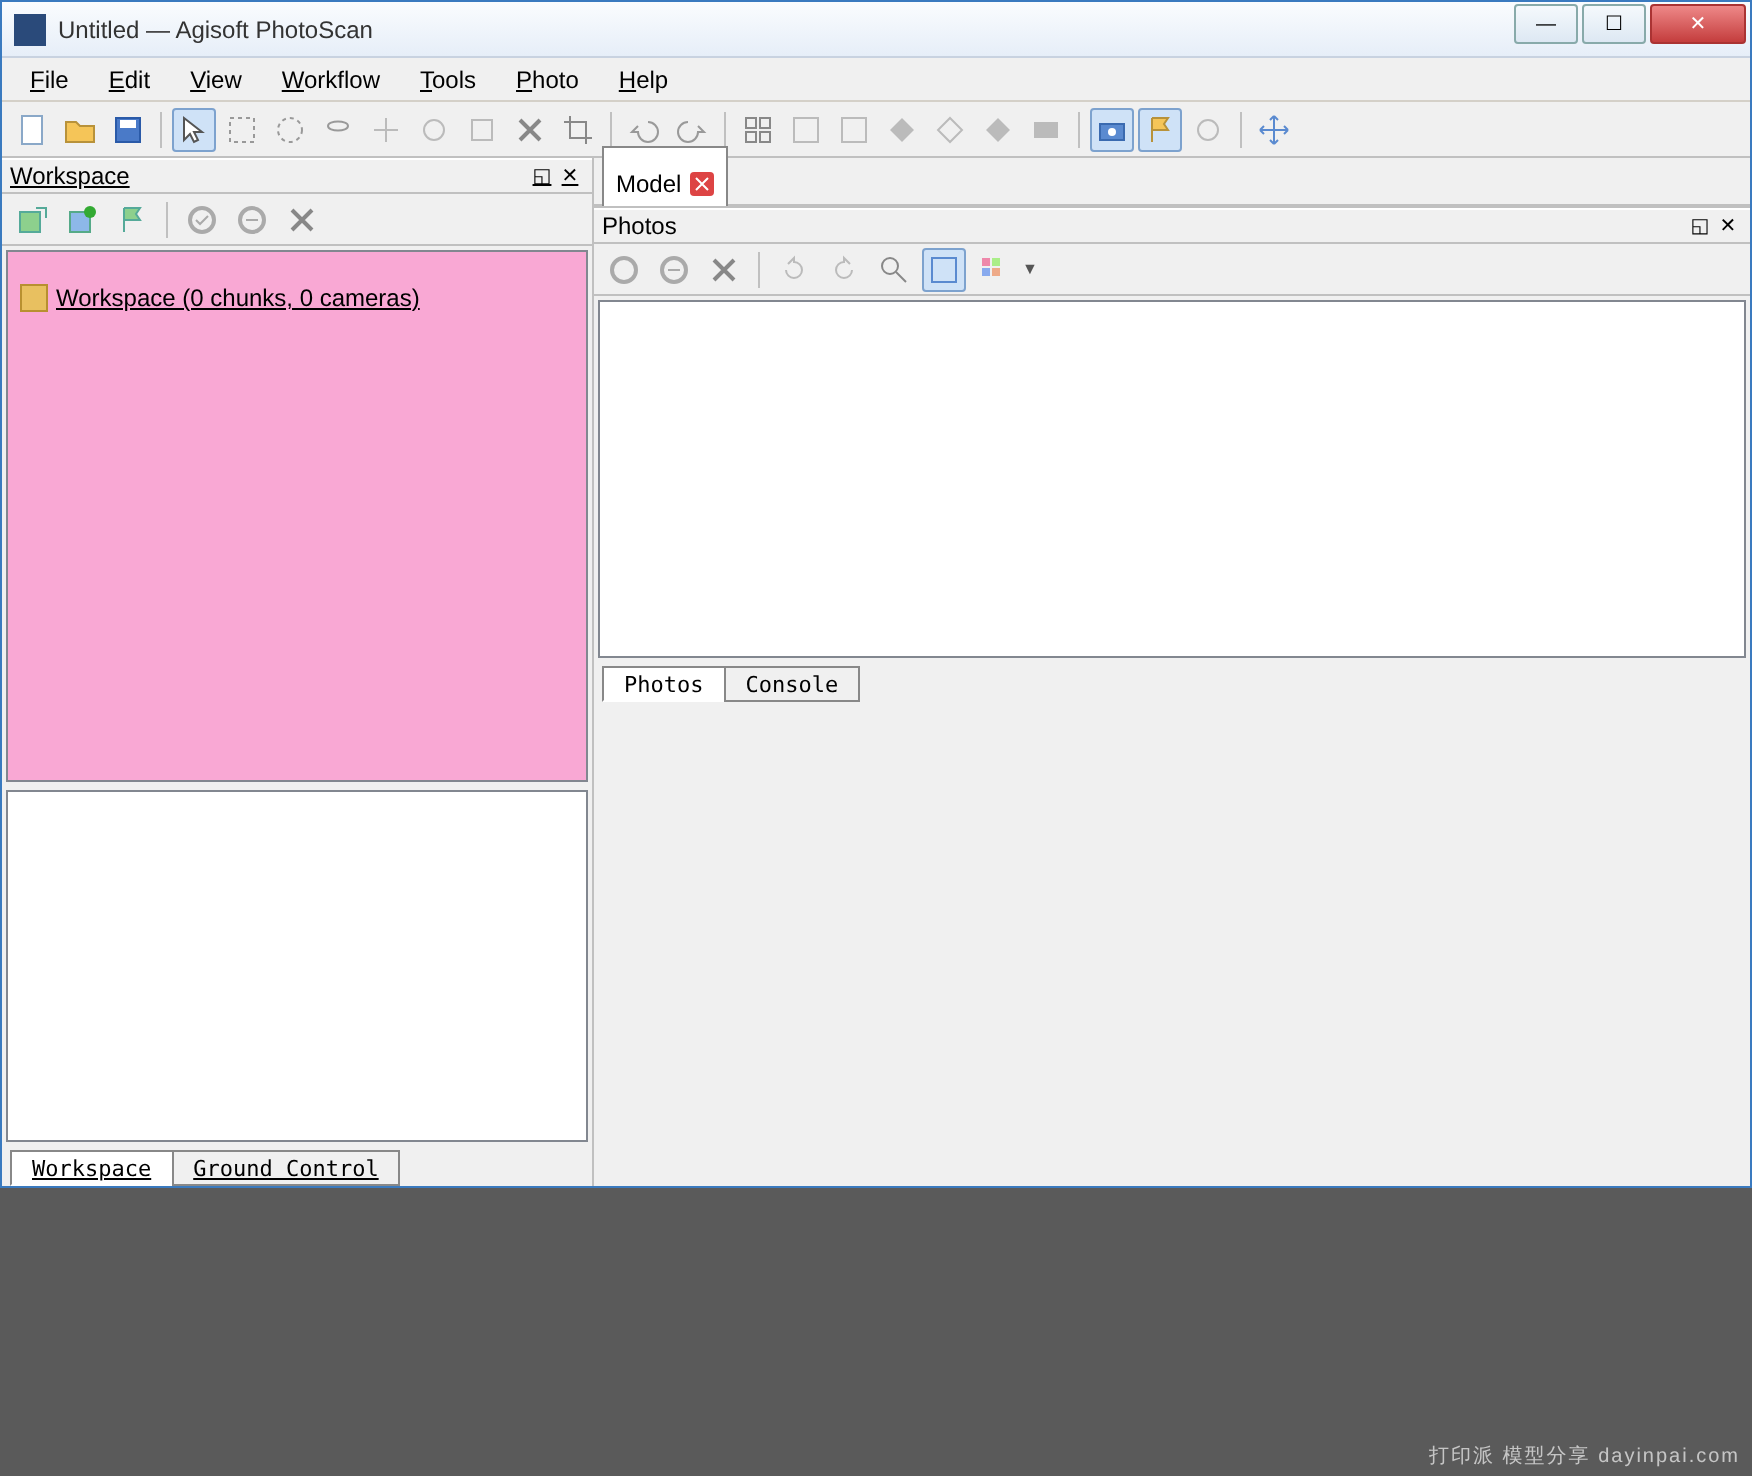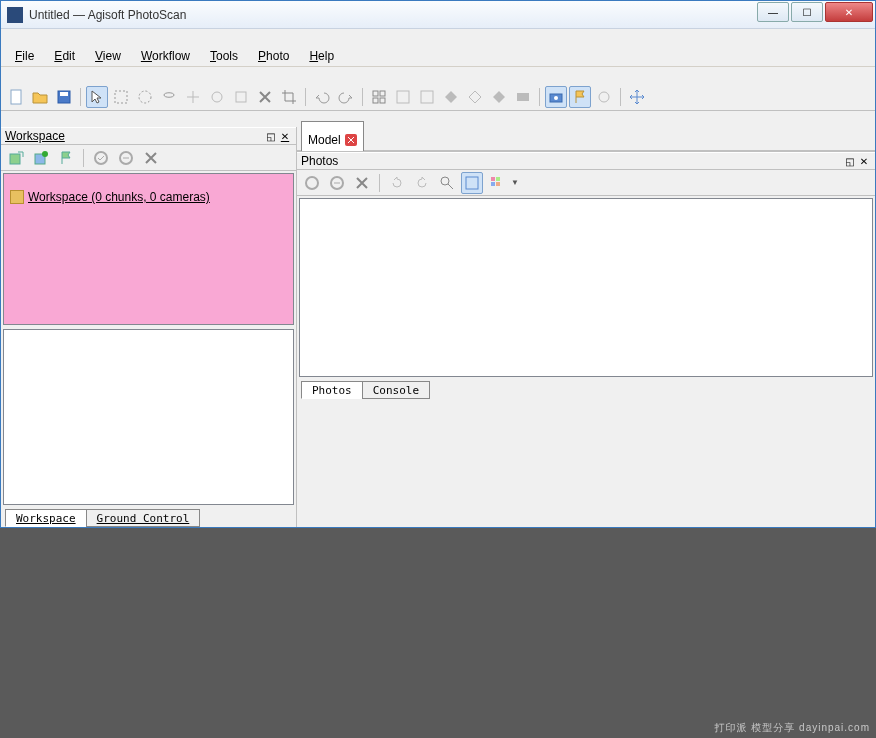--- a/index.html
+++ b/index.html
@@ -1,17 +1,17 @@
 <!DOCTYPE html>
 <html><head>
 <meta charset="utf-8">
 <style>
 * { box-sizing: border-box; margin: 0; padding: 0; font-family: "Segoe UI", Tahoma, sans-serif; font-size: 12px; }
 body { width: 876px; height: 738px; background: #5a5a5a; position: relative; overflow: hidden; }
-.window { position: absolute; left: 0; top: 0; width: 876px; height: 528px; background: #f0f0f0; border: 1px solid #3a7abf; display: flex; flex-direction: column; gap: 16px; }
+.window { position: absolute; left: 0; top: 0; width: 876px; height: 594px; background: #f0f0f0; border: 1px solid #3a7abf; display: flex; flex-direction: column; }
 .titlebar { height: 28px; background: linear-gradient(#fafcfe, #e6eef8); display: flex; align-items: center; border-bottom: 1px solid #c8d2e0; }
 .titlebar .app-icon { width: 16px; height: 16px; margin: 0 6px; background: #2a4a7a; }
 .titlebar .title { flex: 1; color: #333; }
 .winbtns { display: flex; height: 100%; }
 .winbtn { width: 32px; height: 20px; margin-top: 1px; border: 1px solid #8aa; border-radius: 2px; background: linear-gradient(#f5f9fc, #dde8f3); display: flex; align-items: center; justify-content: center; font-size: 10px; margin-right: 2px; }
 .winbtn.close { background: linear-gradient(#e88, #c43d3d); color: #fff; width: 48px; border-color: #a33; }
 .menubar { height: 22px; display: flex; align-items: center; border-bottom: 1px solid #d4d0c8; padding-left: 6px; gap: 4px; }
 .menubar span { padding: 0 8px; cursor: default; }
 .menubar span u { text-decoration: underline; }
 .toolbar { height: 28px; display: flex; align-items: center; border-bottom: 1px solid #c0c0c0; padding: 0 4px; gap: 2px; background: #f0f0f0; }

